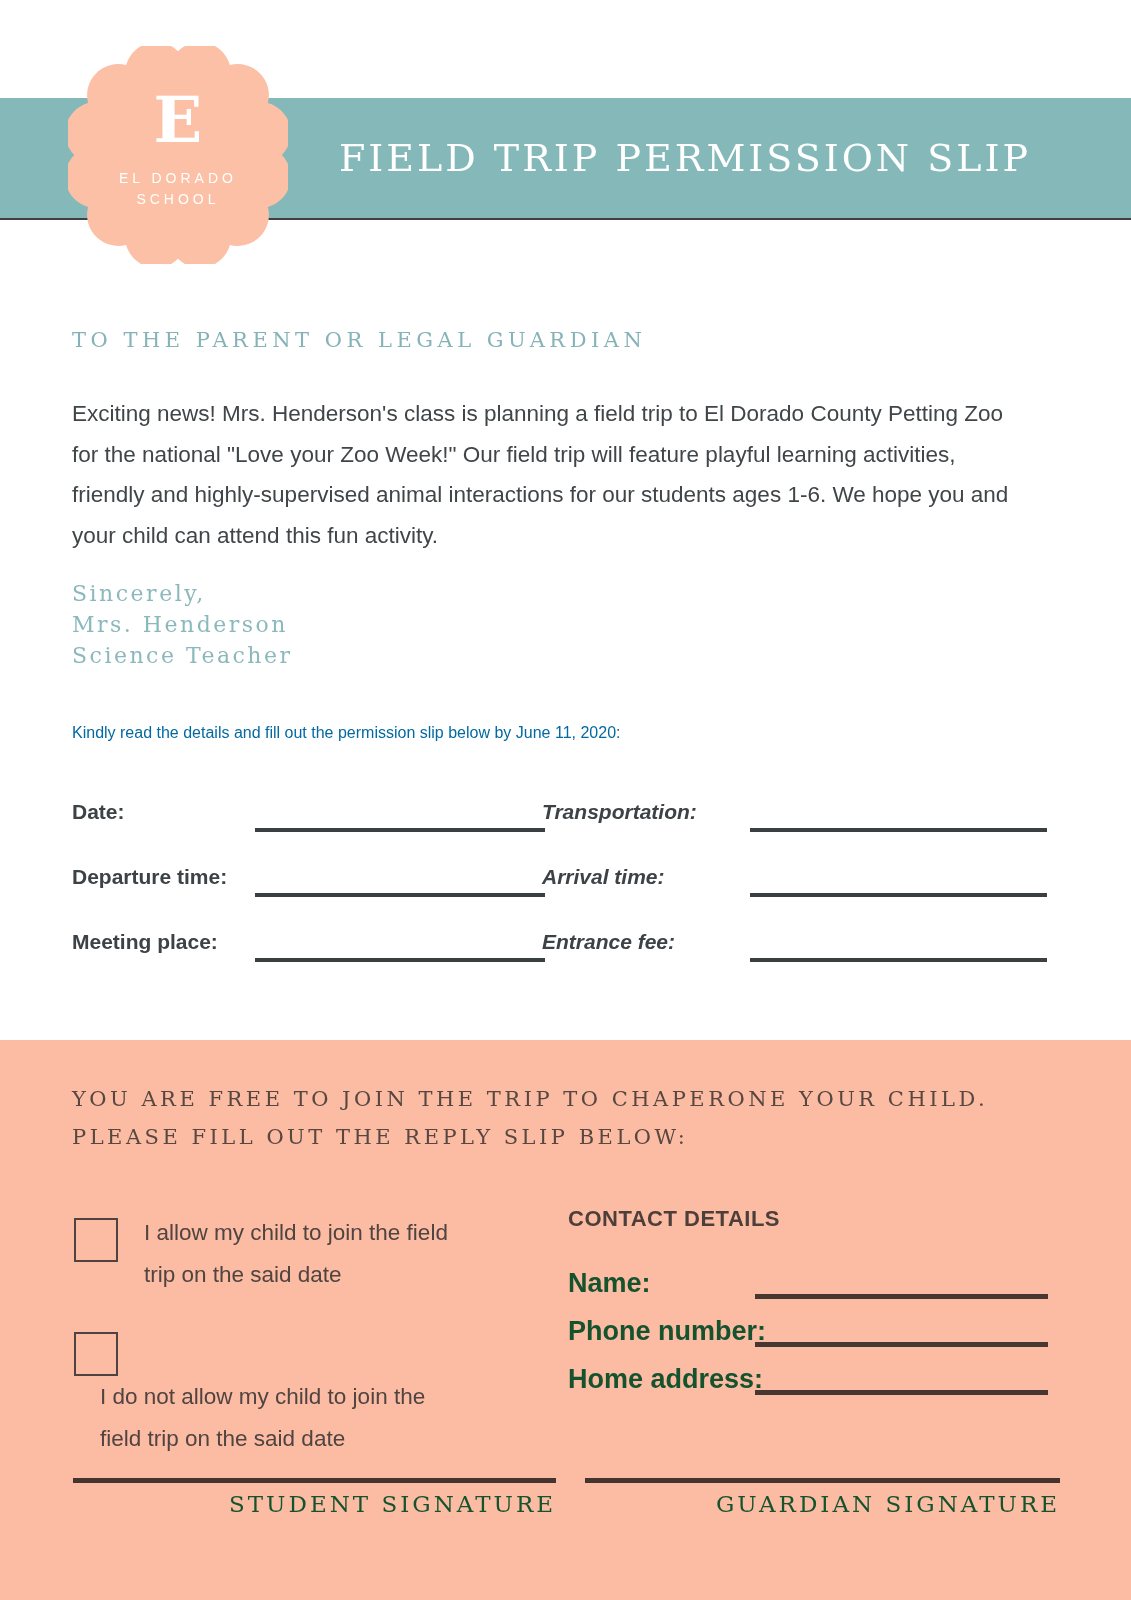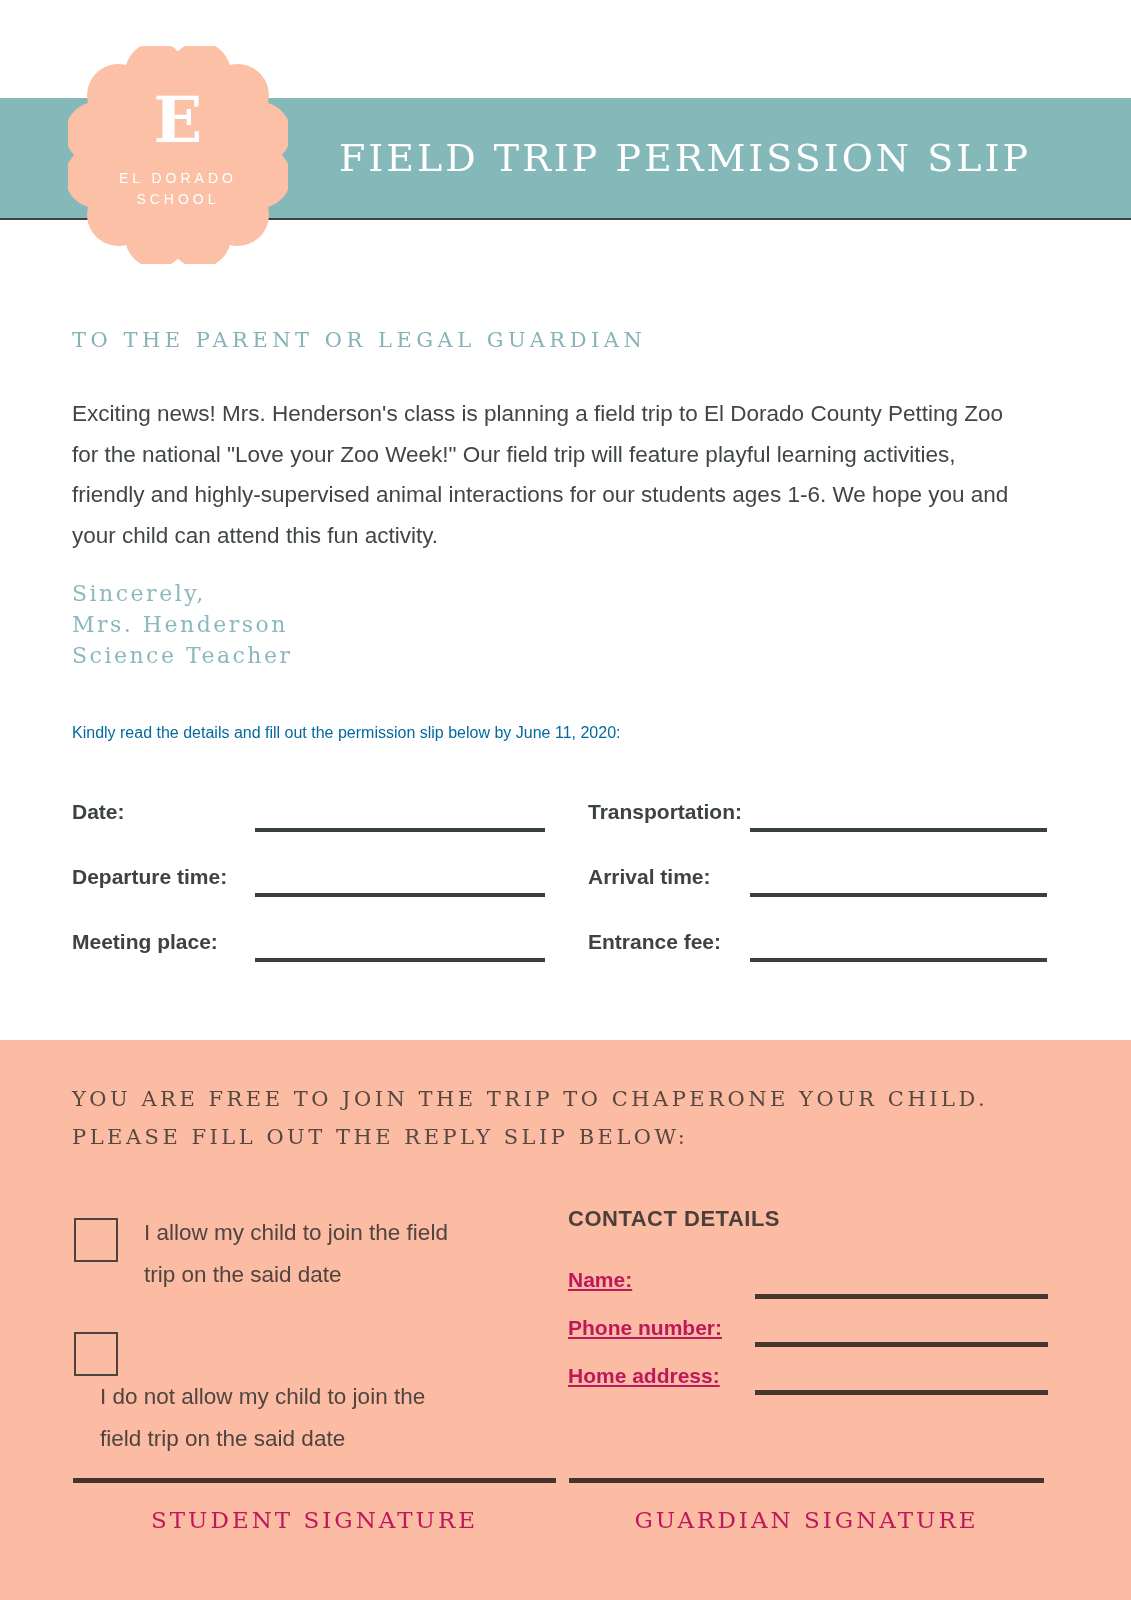--- a/index.html
+++ b/index.html
@@ -68,21 +68,21 @@
   }
   
   .details{
     position:absolute;left:72px;top:792px;width:976px;
   }
   .d-row{position:relative;height:65px;}
   .d-label{
     position:absolute;font-weight:bold;font-size:21px;color:#3c4245;top:8px;
   }
   .d-label.left{left:0;}
-  .d-label.right{left:516px;}
+  .d-label.right{left:470px;font-style:italic;}
   .d-line{
     position:absolute;height:4px;background:#3a3f41;top:36px;cursor:text;
   }
   .d-line.left{left:183px;width:290px;}
   .d-line.right{left:678px;width:297px;}
   
   .reply{
     position:absolute;left:0;top:1040px;width:1131px;height:708px;
     background:#fcbba3;color:#544640;
   }
@@ -107,39 +107,39 @@
   }
   .contact{
     position:absolute;left:568px;top:166px;width:480px;
   }
   .contact-heading{
     font-weight:bold;font-size:22px;color:#4c3e39;letter-spacing:0.5px;
   }
   .c-row{position:relative;height:48px;}
   .c-row.first{margin-top:26px;}
   .c-label{
-    position:absolute;left:0;top:10px;font-weight:bold;font-size:21px;color:#be185d;text-decoration:underline;
+    position:absolute;left:0;top:10px;font-weight:bold;font-size:27px;color:#14532d;
   }
   .c-line{
     position:absolute;left:187px;top:36px;width:293px;height:5px;
     background:#463731;cursor:text;
   }
   .signatures{
     position:absolute;left:0;top:438px;width:1131px;
   }
   .sig{
     position:absolute;top:0;
   }
   .sig.sig-0{left:73px;width:483px;}
-  .sig.sig-1{left:569px;width:475px;}
+  .sig.sig-1{left:585px;width:475px;}
   .sig-line{height:5px;background:#44332e;cursor:text;}
   .sig-label{
-    margin-top:24px;text-align:center;
-    font-family:"DejaVu Serif","Liberation Serif",serif;
-    font-size:23px;letter-spacing:3px;color:#be185d;
+    margin-top:8px;text-align:right;
+    font-family:"DejaVu Serif","Liberation Serif",serif;
+    font-size:23px;letter-spacing:3px;color:#14532d;
     white-space:nowrap;
   }
 </style>
 </head>
 <body>
 
 <div class="page">
 
   <div class="banner">
     <div class="banner-title">FIELD TRIP PERMISSION SLIP</div>

